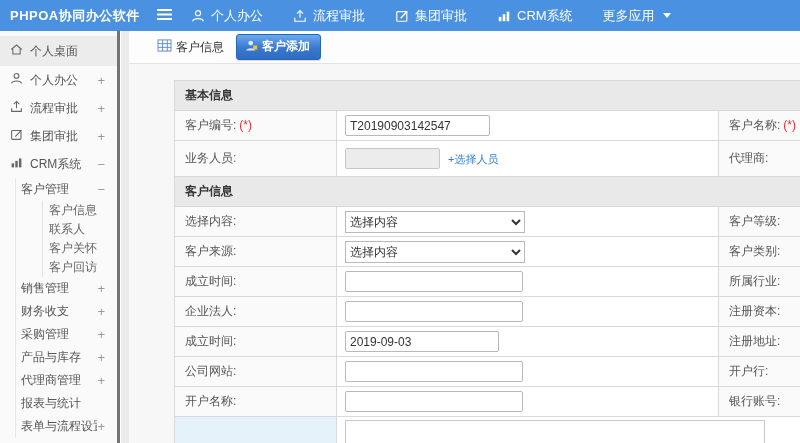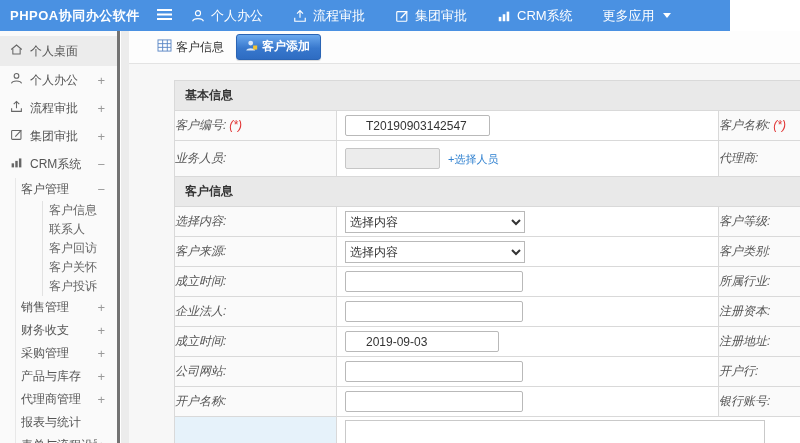--- a/index.html
+++ b/index.html
@@ -1,20 +1,20 @@
 <!DOCTYPE html>
 <html><head>
 <meta charset="utf-8">
 <style>
   * { margin:0; padding:0; box-sizing:border-box; }
   html,body { width:800px; height:443px; overflow:hidden;
     font-family:"Liberation Sans","DejaVu Sans",sans-serif; background:#fff; }
 
   
-  .header { position:absolute; left:0; top:0; width:730px; height:31px;
+  .header { position:absolute; left:0; top:0; width:800px; height:31px;
     background:#4a91e2; color:#fff; display:flex; align-items:center; }
   .logo { width:148px; padding-left:10px; font-size:13px; font-weight:bold; letter-spacing:.5px; }
   .hamburger { margin:0 18px 0 8px; display:flex; align-items:center; cursor:pointer; }
   .menu { display:flex; align-items:center; gap:30px; }
   .menu-item { display:flex; align-items:center; gap:6px; font-size:13px; cursor:pointer; }
   .menu-item svg { display:block; }
   .caret { width:0; height:0; border-left:4px solid transparent; border-right:4px solid transparent;
     border-top:5px solid #fff; margin-left:2px; }
 
   
@@ -43,26 +43,26 @@
     font-size:12px; font-weight:bold; color:#fff; cursor:pointer; border:1px solid #2a64b4; border-radius:3px;
     background:linear-gradient(#6ba9ee,#3878cd 55%,#2e6cc2); box-shadow:0 1px 1px rgba(0,0,0,.15); }
 
   .content { padding:16px 0 0 45px; }
 
   
   table.form { border-collapse:collapse; table-layout:fixed; width:664px; background:#fff; }
   table.form td { border:1px solid #d9d9d9; font-size:12px; color:#555; vertical-align:middle; }
   col.c-l1 { width:162px; } col.c-f { width:382px; } col.c-l2 { width:120px; }
   tr.sec td { background:#e9e9e9; color:#333; font-weight:bold; padding:6px 10px; height:27px; }
-  td.lbl, td.lbl2 { background:#fafafa; height:30px; white-space:nowrap;font-style:italic; }
+  td.lbl, td.lbl2 { background:#fafafa; padding-left:10px; height:30px; white-space:nowrap; }
   td.fld { background:#fff; padding:3px 8px; }
   tr.tall td { height:36px; }
   .req { color:#e13434; margin-left:3px; }
 
-  .ti { height:21px; border:1px solid #b9b9b9; border-radius:2px; padding:0 20px;
+  .ti { height:21px; border:1px solid #b9b9b9; border-radius:2px; padding:0 4px;
     font-size:12px; color:#333; font-family:inherit; background:#fff; }
   .w145 { width:145px; } .w178 { width:178px; } .w130 { width:154px; }
   .ro { width:95px; background:#ececec; border:1px solid #c6c6c6; }
   select.sel { width:180px; height:22px; font-size:12px; color:#333; border:1px solid #b9b9b9;
     background:#fff; font-family:inherit; }
   a.plink { color:#2f80d0; font-size:11px; text-decoration:none; margin-left:8px; cursor:pointer; }
   tr.hl td.lbl { background:#e6f2fa; }
   textarea.ta { width:420px; height:58px; border:1px solid #c9c9c9; resize:none; font-family:inherit; }
 </style>
 </head>
@@ -180,27 +180,24 @@
       <span class="sb-exp">−</span>
     </div>
     <div class="sub2">
       <div class="sb-item lv2">
         <span class="sb-label">客户信息</span>
       </div>
       <div class="sb-item lv2">
         <span class="sb-label">联系人</span>
       </div>
       <div class="sb-item lv2">
-        <span class="sb-label">客户回访</span>
-      </div>
-      <div class="sb-item lv2">
         <span class="sb-label">客户关怀</span>
       </div>
       <div class="sb-item lv2">
-        <span class="sb-label">客户投诉</span>
+        <span class="sb-label">客户回访</span>
       </div>
     </div>
     <div class="sb-item lv1">
       <span class="sb-label">销售管理</span>
       <span class="sb-exp">+</span>
     </div>
     <div class="sb-item lv1">
       <span class="sb-label">财务收支</span>
       <span class="sb-exp">+</span>
     </div>

